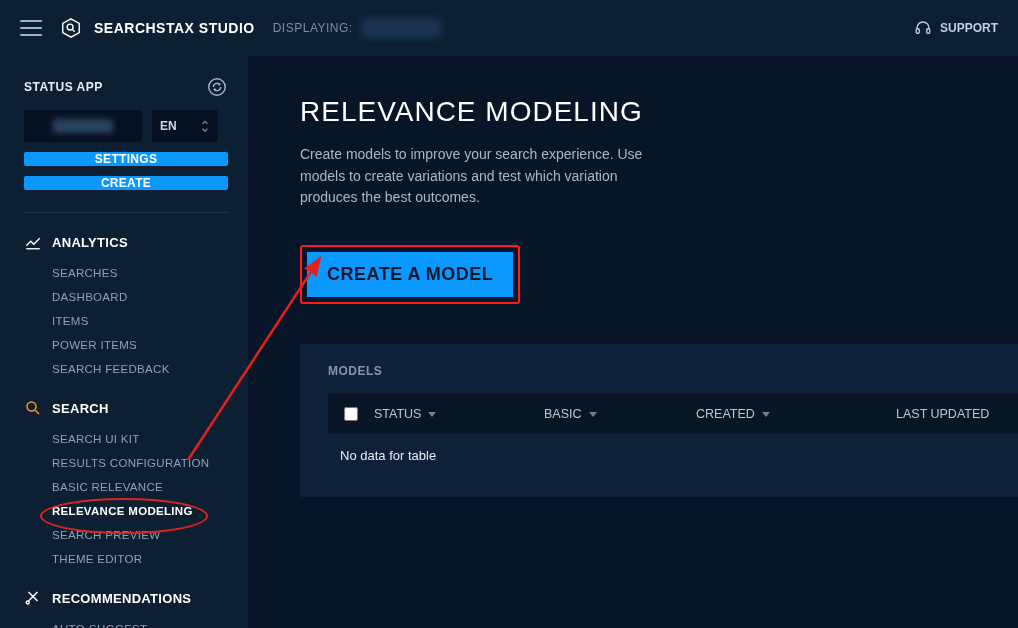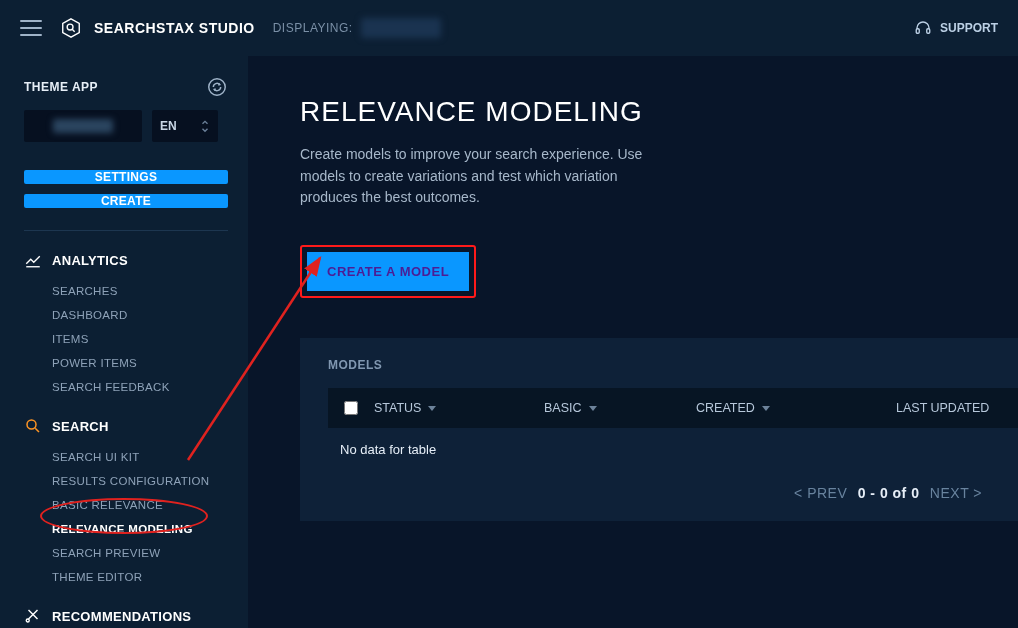--- a/index.html
+++ b/index.html
@@ -18,21 +18,21 @@
 
 
 .layout { display:flex; height:calc(628px - 56px); }
 .sidebar { width:248px; background:#0c1f33; padding:20px 20px 0 24px; overflow-y:auto; }
 .main { flex:1; background:#081529; padding:40px 0 0 52px; position:relative; overflow:hidden; }
 
 
 .app-row { display:flex; align-items:center; justify-content:space-between; margin-bottom:12px; }
 .app-label { color:#e6eef7; font-size:12px; font-weight:700; letter-spacing:0.5px; }
 .refresh-icon { width:22px; height:22px; color:#9fb3c8; cursor:pointer; }
-.selectors { display:flex; gap:10px; margin-bottom:28px; }
+.selectors { display:flex; gap:10px; margin-bottom:10px; }
 .sel-box { background:#061020; border:none; height:32px; border-radius:2px; display:flex; align-items:center; justify-content:center; }
 .sel-app-name { width:118px; }
 .sel-app-name .blur { width:60px; height:14px; background:#2b4560; border-radius:2px; filter:blur(3px); }
 .sel-lang { width:66px; color:#c9d7e6; font-size:12px; font-weight:600; gap:8px; padding:0 8px; justify-content:space-between; cursor:pointer; }
 .chev { width:10px; color:#6b8099; }
 
 .btn-row { display:flex; gap:10px; margin-bottom:22px;flex-direction:column; }
 .btn { background:#0a97ff; color:#fff; font-size:12px; font-weight:700; letter-spacing:0.3px; height:28px; border:none; border-radius:2px; cursor:pointer; flex:1; }
 
 .divider { height:1px; background:#1d3650; margin-bottom:20px; }
@@ -42,21 +42,21 @@
 .nav-head { display:flex; align-items:center; gap:10px; color:#fff; font-size:13px; font-weight:700; letter-spacing:0.3px; margin-bottom:10px; }
 .nav-head svg { width:18px; height:18px; }
 .nav-list { list-style:none; }
 .nav-item { color:#8ea2b8; font-size:11.5px; font-weight:500; letter-spacing:0.3px; padding:6px 0 6px 28px; cursor:pointer; }
 .nav-item.active { color:#fff; font-weight:700; }
 
 
 .page-title { font-size:28px; font-weight:400; letter-spacing:1px; color:#fff; margin-bottom:16px; }
 .page-desc { color:#a7b8ca; font-size:14px; line-height:1.55; max-width:370px; margin-bottom:36px; }
 .create-btn-wrap { display:inline-block; padding:5px; border:2px solid #ff1a1a; border-radius:3px; margin-bottom:40px; }
-.create-btn { background:#0a97ff; color:#4c1d95; border:none; font-size:13px; font-weight:700; letter-spacing:0.5px; padding:12px 20px; cursor:pointer; }
+.create-btn { background:#0a97ff; color:#0f172a; border:none; font-size:18px; font-weight:700; letter-spacing:0.5px; padding:12px 20px; cursor:pointer; }
 
 
 .card { background:#0e2138; margin-right:0; padding:20px 0 20px 28px; }
 .card-title { color:#8097b0; font-size:12px; font-weight:600; letter-spacing:0.5px; margin-bottom:16px; }
 .tbl-head { background:#071524; display:flex; align-items:center; height:40px; gap:0; }
 .th-check { width:46px; display:flex; justify-content:center; }
 .th-check input { width:14px; height:14px; cursor:pointer; }
 .th { color:#b7c8db; font-size:12.5px; font-weight:500; display:flex; align-items:center; gap:6px; }
 .th-status { width:170px; }
 .th-name { width:152px; }
@@ -100,21 +100,21 @@
         <rect x="17" y="13" width="4" height="6" rx="1.5"></rect>
     </svg>
     <span>SUPPORT</span>
   </div>
 </div>
 
 <div class="layout">
 
   <aside class="sidebar">
     <div class="app-row">
-      <span class="app-label">THEME APP</span>
+      <span class="app-label">STATUS APP</span>
       <svg class="refresh-icon" viewBox="0 0 24 24" fill="none" stroke="currentColor" stroke-width="1.6">
         <circle cx="12" cy="12" r="9"></circle>
           <path d="M8 12a4 4 0 017-2.6M16 12a4 4 0 01-7 2.6"></path>
           <path d="M14 8l1 1.4-1.6.4M10 16l-1-1.4 1.6-.4"></path>
       </svg>
     </div>
     <div class="selectors">
       <div class="sel-box sel-app-name">
           <div class="blur"></div>
         </div>
@@ -210,25 +210,20 @@
           <span>CREATED</span>
           <svg class="sort-tri" viewBox="0 0 10 10">
               <polygon points="1,3 9,3 5,8" fill="currentColor"></polygon>
             </svg>
         </div>
         <div class="th th-updated">
           <span>LAST UPDATED</span>
         </div>
       </div>
       <div class="no-data">No data for table</div>
-      <div class="pager">
-        <span class="pg">&lt;  PREV</span>
-        <span class="range">0 - 0 of 0</span>
-        <span class="pg">NEXT  &gt;</span>
-      </div>
     </div>
   </main>
 </div>
 
 <svg class="anno-arrow" width="180" height="220">
   <defs>
       <marker id="ah" markerWidth="10" markerHeight="10" refX="7" refY="3" orient="auto">
         <polygon points="0,0 8,3 0,6" fill="#e0221f"></polygon>
       </marker>
     </defs>

